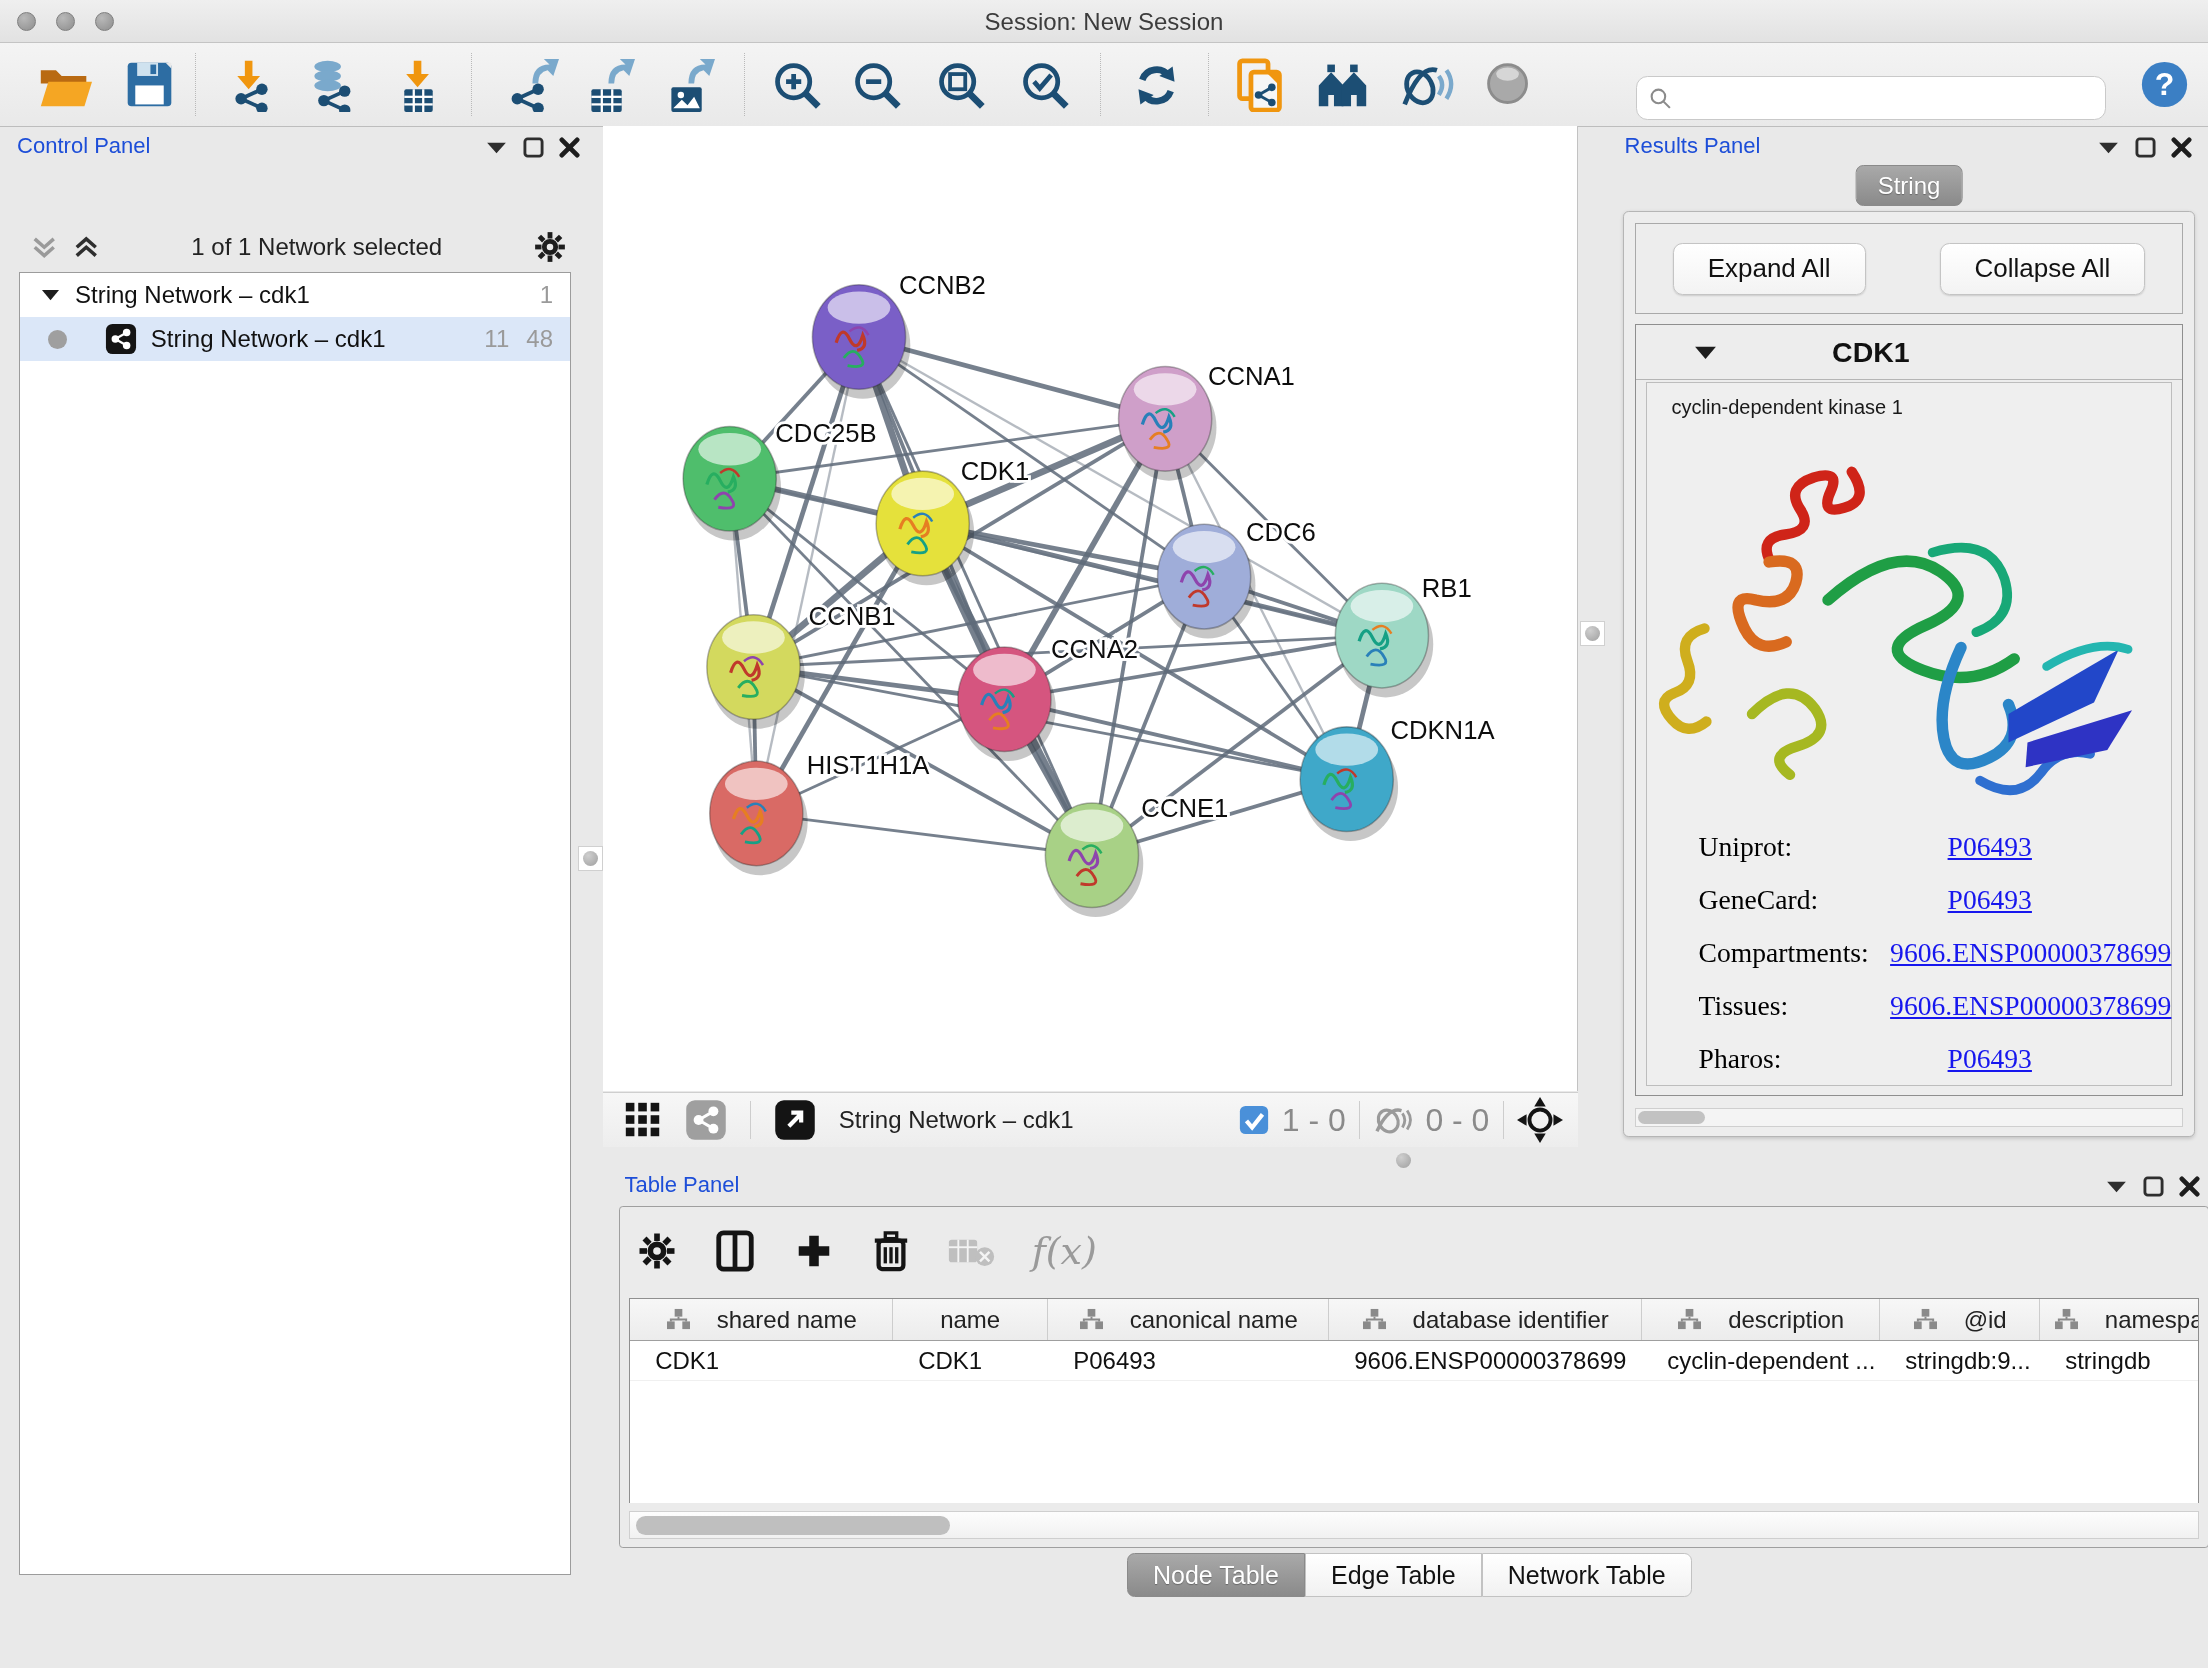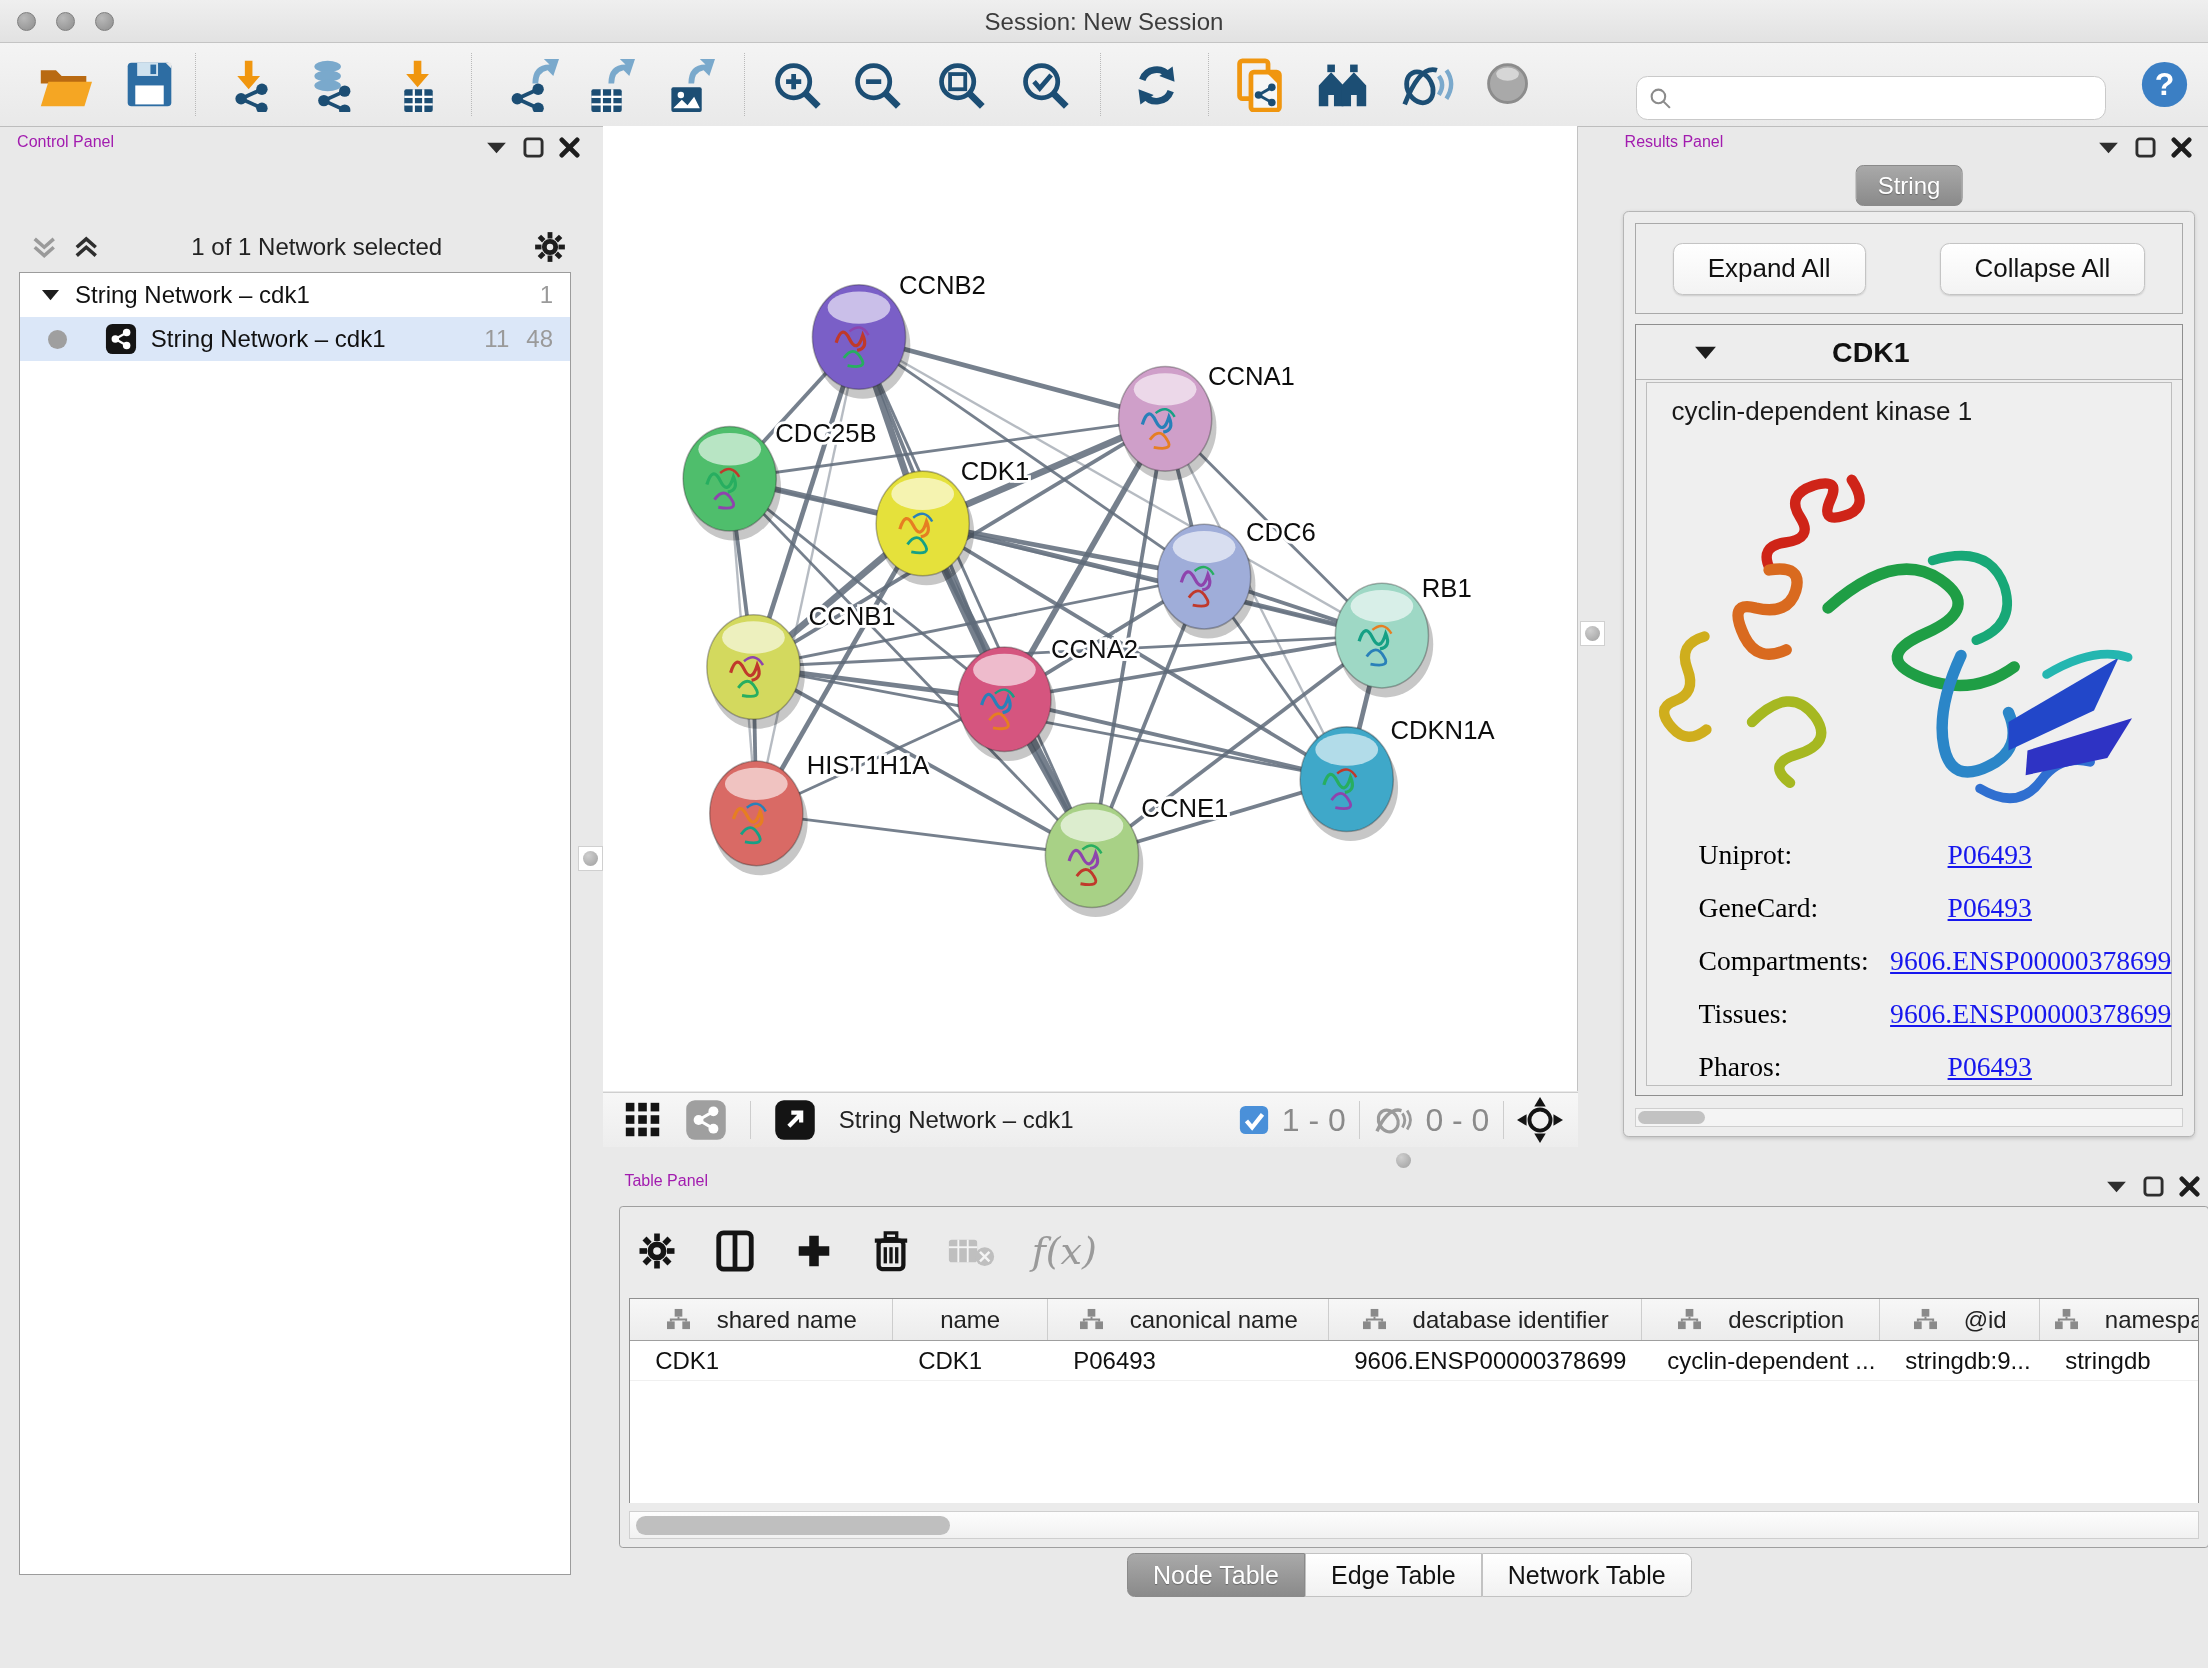--- a/index.html
+++ b/index.html
@@ -20,21 +20,21 @@
     background:linear-gradient(#f4f4f4,#e9e9e9); border-bottom:1px solid #bdbdbd; }
   .tbtn { position:absolute; top:13.3px; width:57px; height:57px; display:flex;
     align-items:center; justify-content:center; }
   .tsep { position:absolute; top:9.5px; height:63px; border-left:1.9px dotted #b9b9b9; }
   .searchbox { position:absolute; left:1636px; top:55px; transform:translateY(-50%);
     width:470px; height:44px; background:#fff; border:1.9px solid #c9c9c9; border-radius:11.4px;
     display:flex; align-items:center; padding-left:11.4px; }
   .searchbox input { border:none; outline:none; font-size:23px; width:409px; background:transparent; }
 
   
-  .panel-title { font-size:16px; color:#a21caf; }
+  .panel-title { font-size:22px; color:#1d4ed8; }
   .panel-ctrls { position:absolute; right:9.5px; top:5.7px; display:flex; gap:15px; align-items:center; }
   .tab { display:inline-block; border:1px solid #c2c2c2; background:linear-gradient(#ffffff,#f1f1f1);
     color:#111; font-size:24px; padding:5.7px 21px; }
   .tab.sel { background:linear-gradient(#a9a9a9,#8a8a8a); color:#fff; border-color:#8a8a8a;
     text-shadow:0 1px 1px rgba(0,0,0,.3); }
 
   
   #control-panel { position:absolute; left:7.6px; top:131px; width:582px; height:1451px; }
   #cp-tabs { position:absolute; left:48px; top:36px; }
   #cp-tabs .tab:first-child { border-radius:7.6px 0 0 7.6px; }
@@ -68,21 +68,21 @@
   #rp-box { position:absolute; left:5.7px; top:80px; right:5.7px; bottom:3.8px;
     background:#ededed; border:1.9px solid #b5b5b5; border-radius:5.7px; box-shadow:0 1.9px 3.8px rgba(0,0,0,.15); }
   #rp-buttons { position:absolute; left:11.4px; right:11.4px; top:11.4px; height:91px;
     border:1.9px solid #a9a9a9; background:#ededed; display:flex; align-items:center; justify-content:center; gap:74px; }
   .rp-btn { background:linear-gradient(#ffffff,#f3f3f3); border:1px solid #c4c4c4; border-radius:9.5px;
     font-size:26px; color:#111; padding:9.5px 34px; box-shadow:0 1px 1.9px rgba(0,0,0,.15); }
   #rp-section { position:absolute; left:11.4px; right:11.4px; top:112px; bottom:40px;
     border:1.9px solid #8f8f8f; background:#ededed; }
   #rp-gene-row { height:55px; display:flex; align-items:center; border-bottom:1.9px solid #b5b5b5; }
   #rp-gene { font-size:28.5px; font-weight:bold; color:#111; margin-left:114px; }
-  #rp-desc { font-size:26px; color:#191919; padding:13.3px 0 9.5px 25px; border:1px solid #c9c9c9;
+  #rp-desc { font-size:20px; color:#191919; padding:13.3px 0 9.5px 25px; border:1px solid #c9c9c9;
     border-width:0 0 0 0; }
   #rp-inner { position:absolute; left:9.5px; right:9.5px; top:57px; bottom:9.5px;
     border:1px solid #bdbdbd; background:#efefef; }
   #crosslinks { font-family:"Liberation Serif","DejaVu Serif",serif; padding:0 0 0 25px; }
   #crosslinks .cl-title { font-size:28.5px; font-weight:bold; color:#000; margin-bottom:13.3px; }
   .cl-row { display:flex; font-size:27.6px; margin-bottom:21px; }
   .cl-row .cl-label { width:276px; color:#000; padding-left:27px; }
   .cl-row a { color:#1717ee; text-decoration:underline; }
   #rp-hscroll { position:absolute; left:11.4px; right:11.4px; bottom:9.5px; height:19px;
     background:#f4f4f4; border:1px solid #cfcfcf; }

